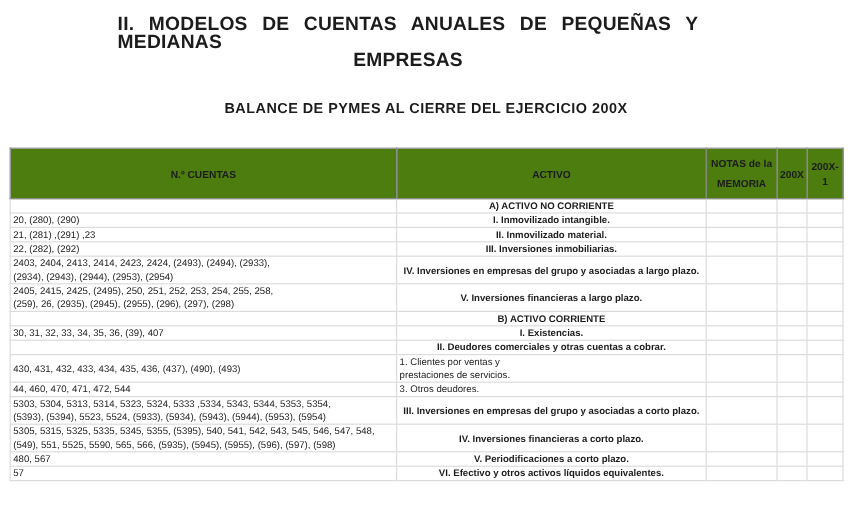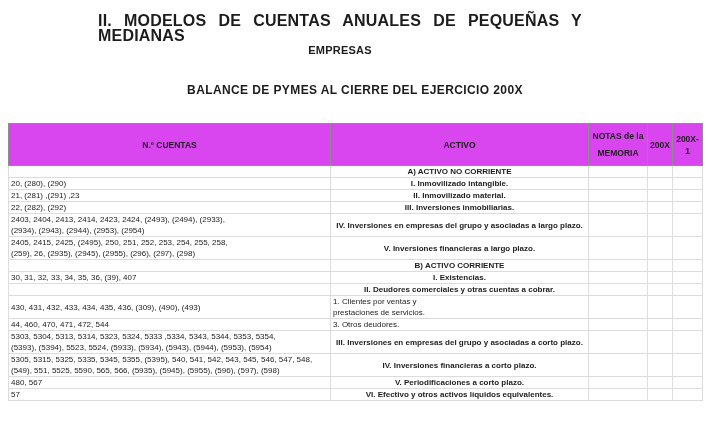--- a/index.html
+++ b/index.html
@@ -7,33 +7,33 @@
     width:710px; height:440px; background:#ffffff; overflow:hidden;
     font-family:"Liberation Sans", sans-serif; color:#1c1c1c;
   }
   .title-l1 {
     margin:13px 0 0 98px; width:484px;
     font-size:16px; font-weight:bold; line-height:15px; letter-spacing:.2px;
     text-align:justify; text-align-last:justify;
   }
   .title-l2 {
     margin:0 0 0 98px; width:484px;
-    font-size:11px; font-weight:bold; line-height:15px; letter-spacing:.2px;
+    font-size:16px; font-weight:bold; line-height:15px; letter-spacing:.2px;
     text-align:center;
   }
   .subtitle {
     margin-top:25px; text-align:center;
     font-size:12px; letter-spacing:.4px; font-weight:bold;
   }
   table.balance {
     border-collapse:collapse; table-layout:fixed;
     margin:26px 0 0 8px; width:694px; background:#fff;
   }
   thead th {
-    border:1px solid #8c8c8c; background:#d946ef;
+    border:1px solid #8c8c8c; background:#4d7c0f;
     font-size:8.5px; font-weight:bold; text-align:center; vertical-align:middle;
     height:41px; padding:0 1px; line-height:12px; white-space:pre-line;
   }
   th.col-notas { line-height:17px; }
   tbody td {
     border:1px solid #dcdcdc;
     font-size:8px; line-height:11px; padding:0 2px;
     vertical-align:middle; overflow:hidden;
   }
   td.c-cuentas { text-align:left; white-space:pre; }
@@ -128,21 +128,21 @@
           <td class="c-y2"></td>
         </tr>
         <tr>
           <td class="c-cuentas"></td>
           <td class="c-activo b">II. Deudores comerciales y otras cuentas a cobrar.</td>
           <td class="c-notas"></td>
           <td class="c-y1"></td>
           <td class="c-y2"></td>
         </tr>
         <tr>
-          <td class="c-cuentas">430, 431, 432, 433, 434, 435, 436, (309), (490), (493)</td>
+          <td class="c-cuentas">430, 431, 432, 433, 434, 435, 436, (437), (490), (493)</td>
           <td class="c-activo">1. Clientes por ventas y
 prestaciones de servicios.</td>
           <td class="c-notas"></td>
           <td class="c-y1"></td>
           <td class="c-y2"></td>
         </tr>
         <tr>
           <td class="c-cuentas">44, 460, 470, 471, 472, 544</td>
           <td class="c-activo">3. Otros deudores.</td>
           <td class="c-notas"></td>

